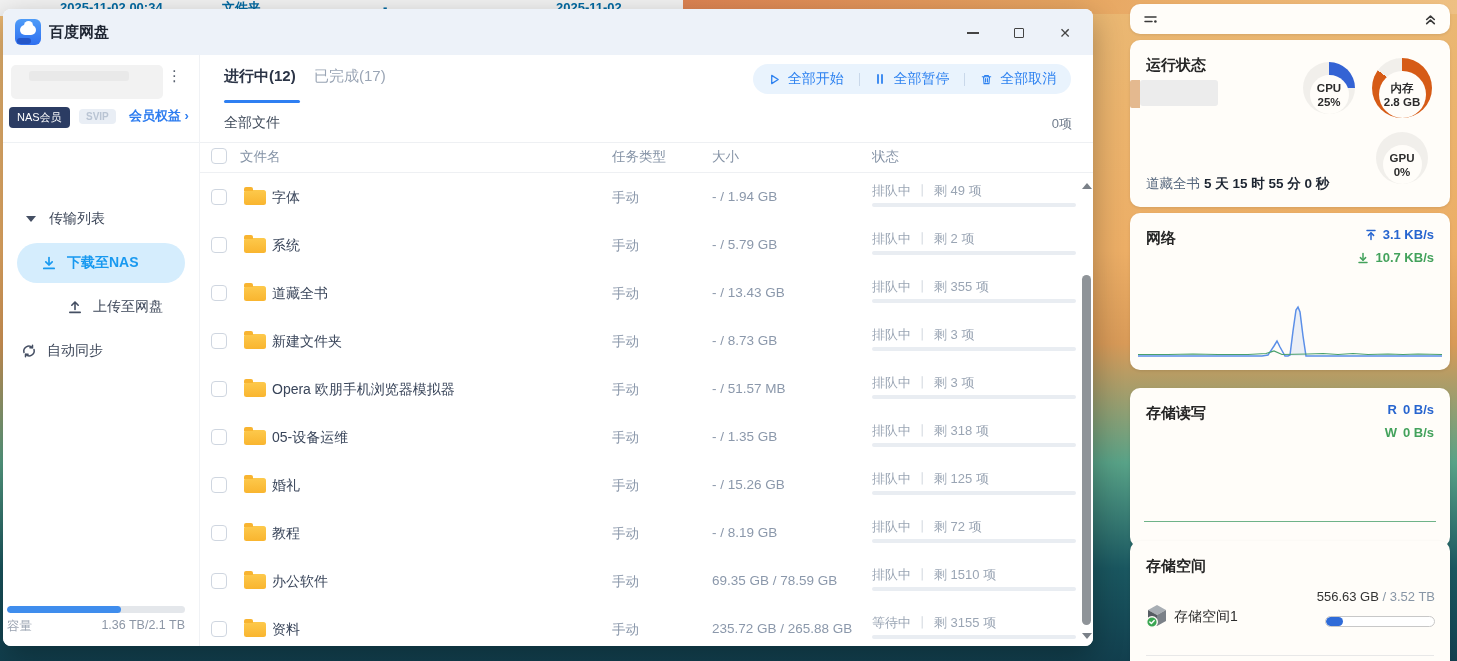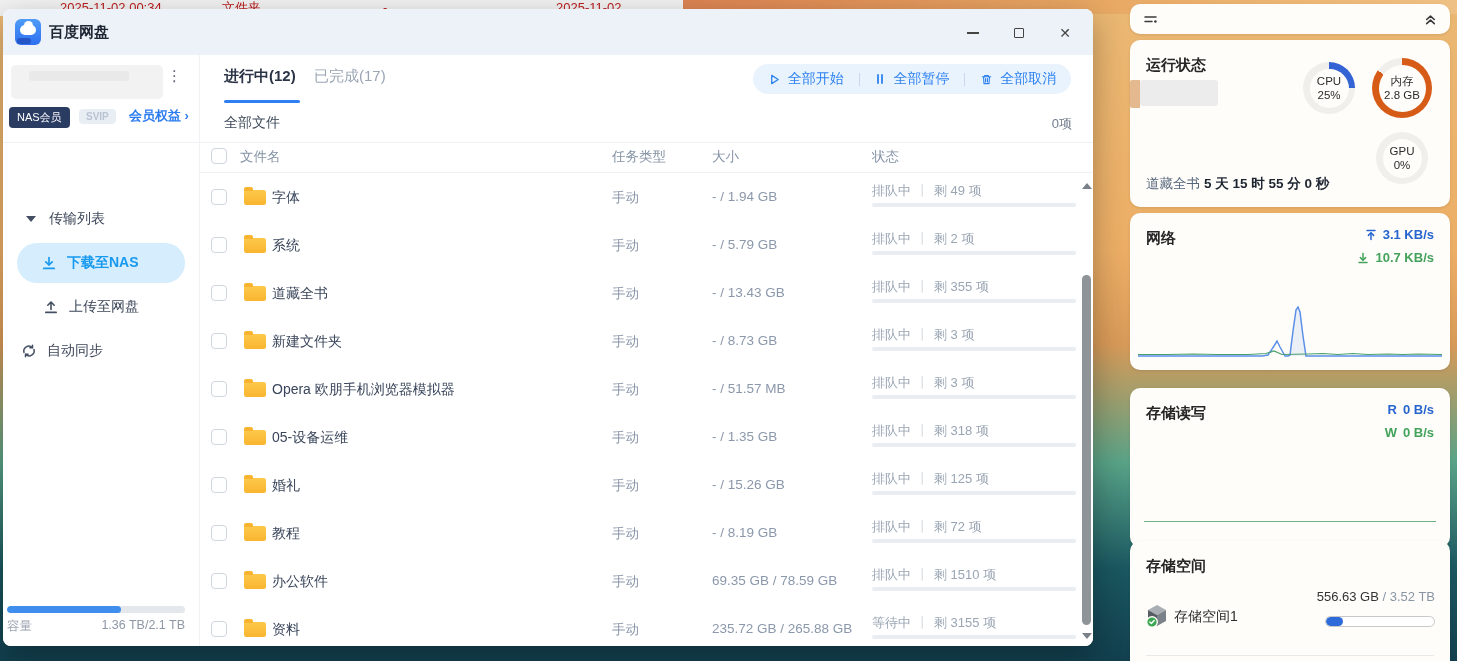--- a/index.html
+++ b/index.html
@@ -5,21 +5,21 @@
   html,body{margin:0;padding:0;background:#222;}
   *{box-sizing:border-box;font-family:"Liberation Sans","DejaVu Sans",sans-serif;}
   #canvas{position:relative;width:1457px;height:661px;overflow:hidden;
     background-image:
       linear-gradient(90deg,#bf4150 0%,#d97a4e 40%,#e8a863 75%,#eec083 100%),
       linear-gradient(180deg,#eab873 0%,#ecae66 38%,#d89a58 52%,#58a287 70%,#1a5760 86%,#123f4e 100%);
     background-size:100% 14px,100% 100%;background-repeat:no-repeat;}
   .abs{position:absolute;}
 
   
-  #bg-strip{left:0;top:645;width:683px;height:16px;background:#f2f2f2;color:#b91c1c;font-size:13px;}
+  #bg-strip{left:0;top:645;width:683px;height:16px;background:#f2f2f2;color:#0369a1;font-size:13px;font-weight:bold;}
   #bg-strip span{position:absolute;top:0;line-height:16px;}
 
   
   #win{left:3px;top:9px;width:1090px;height:637px;background:#fff;border-radius:8px;
        box-shadow:0 10px 30px rgba(0,0,0,.3);overflow:hidden;}
   #titlebar{left:0;top:0;width:100%;height:46px;background:#edf2f9;}
   #logo{left:12px;top:10px;width:26px;height:26px;border-radius:6px;
         background:linear-gradient(180deg,#4e9cf8,#2f6ff0);}
   #logo .cloud{position:absolute;left:5px;top:6px;width:16px;height:10px;background:#fff;border-radius:6px;}
   #logo .cloud:before{content:"";position:absolute;left:4px;top:-4px;width:9px;height:9px;background:#fff;border-radius:50%;}
@@ -39,21 +39,21 @@
   #badge-nas{left:6px;top:52px;background:#2b3c63;color:#fff;font-size:11px;padding:3px 8px;border-radius:4px;}
   #badge-svip{left:76px;top:54px;background:#e9eef5;color:#b9c4d3;font-size:10px;font-weight:bold;padding:2px 7px;border-radius:4px;}
   #benefits{left:126px;top:52px;color:#2e7df0;font-size:13px;font-weight:bold;}
   #side-div{left:0;top:87px;width:196px;height:1px;background:#eef1f4;}
   .nav{left:0;width:196px;height:36px;display:flex;align-items:center;font-size:14px;color:#3c4658;cursor:pointer;}
   .nav .ic{width:16px;height:16px;margin-right:10px;display:flex;align-items:center;justify-content:center;}
   #nav-myfiles{top:102px;padding-left:20px;}
   #nav-transfer{top:146px;padding-left:20px;}
   #nav-download{top:188px;left:14px;width:168px;height:40px;background:#d5edfd;border-radius:20px;
                 color:#1899f0;font-weight:bold;padding-left:24px;}
-  #nav-upload{top:234px;padding-left:40px;}
+  #nav-upload{top:234px;padding-left:64px;}
   #nav-sync{top:278px;padding-left:18px;}
   .caret{width:0;height:0;border-left:5px solid transparent;border-right:5px solid transparent;border-top:6px solid #454f63;}
   #cap-bar{left:4px;top:551px;width:178px;height:7px;background:#e4e7eb;border-radius:4px;overflow:hidden;}
   #cap-fill{height:100%;background:#3f8ded;border-radius:4px;}
   #cap-label{left:4px;top:563px;font-size:12.5px;color:#9aa3b1;}
   #cap-value2{left:0;top:563px;width:182px;text-align:right;font-size:12.5px;color:#8d97a6;}
 
   
   #main{left:196px;top:46px;width:894px;height:591px;background:#fff;border-left:1px solid #f0f2f5;}
   .tab{top:12px;font-size:15px;cursor:pointer;}
@@ -91,21 +91,21 @@
 
   
   .card{position:absolute;left:1130px;width:320px;background:#fffdf9;border-radius:10px;box-shadow:0 1px 3px rgba(0,0,0,.10);}
   #card-top{top:4px;height:30px;}
   #panel-menu{position:absolute;left:13px;top:8px;cursor:pointer;}
   #panel-collapse{position:absolute;right:13px;top:8px;cursor:pointer;}
   .card-title{position:absolute;left:16px;top:16px;font-size:15px;font-weight:bold;color:#262626;}
   #card-run{top:40px;height:167px;}
   #run-blur{position:absolute;left:0px;top:40px;width:10px;height:28px;background:#e4b98f;border-radius:2px 0 0 2px;}
   #run-blur2{position:absolute;left:10px;top:40px;width:78px;height:26px;background:#ececec;border-radius:3px;}
-  .gauge{position:absolute;border-radius:50%;display:flex;align-items:center;justify-content:center;}
+  .gauge{position:absolute;border-radius:50%;display:flex;align-items:flex-end;justify-content:center;font-weight:bold;}
   .gauge .hole{width:calc(100% - 13px);height:calc(100% - 13px);background:#fffdf9;border-radius:50%;
                display:flex;flex-direction:column;align-items:center;justify-content:center;}
   .gauge .gl{font-size:11.5px;color:#2c2c2c;line-height:14px;}
   .gauge .gv{font-size:11.5px;color:#2c2c2c;line-height:14px;}
   #gauge-cpu{left:173px;top:22px;width:52px;height:52px;}
   #gauge-mem{left:242px;top:18px;width:60px;height:60px;}
   #gauge-gpu{left:246px;top:92px;width:52px;height:52px;}
   #uptime{position:absolute;left:16px;top:135px;font-size:13.5px;color:#56677d;}
   #uptime b{color:#1c2430;font-weight:bold;margin-left:4px;}
   #card-net{top:213px;height:157px;}

